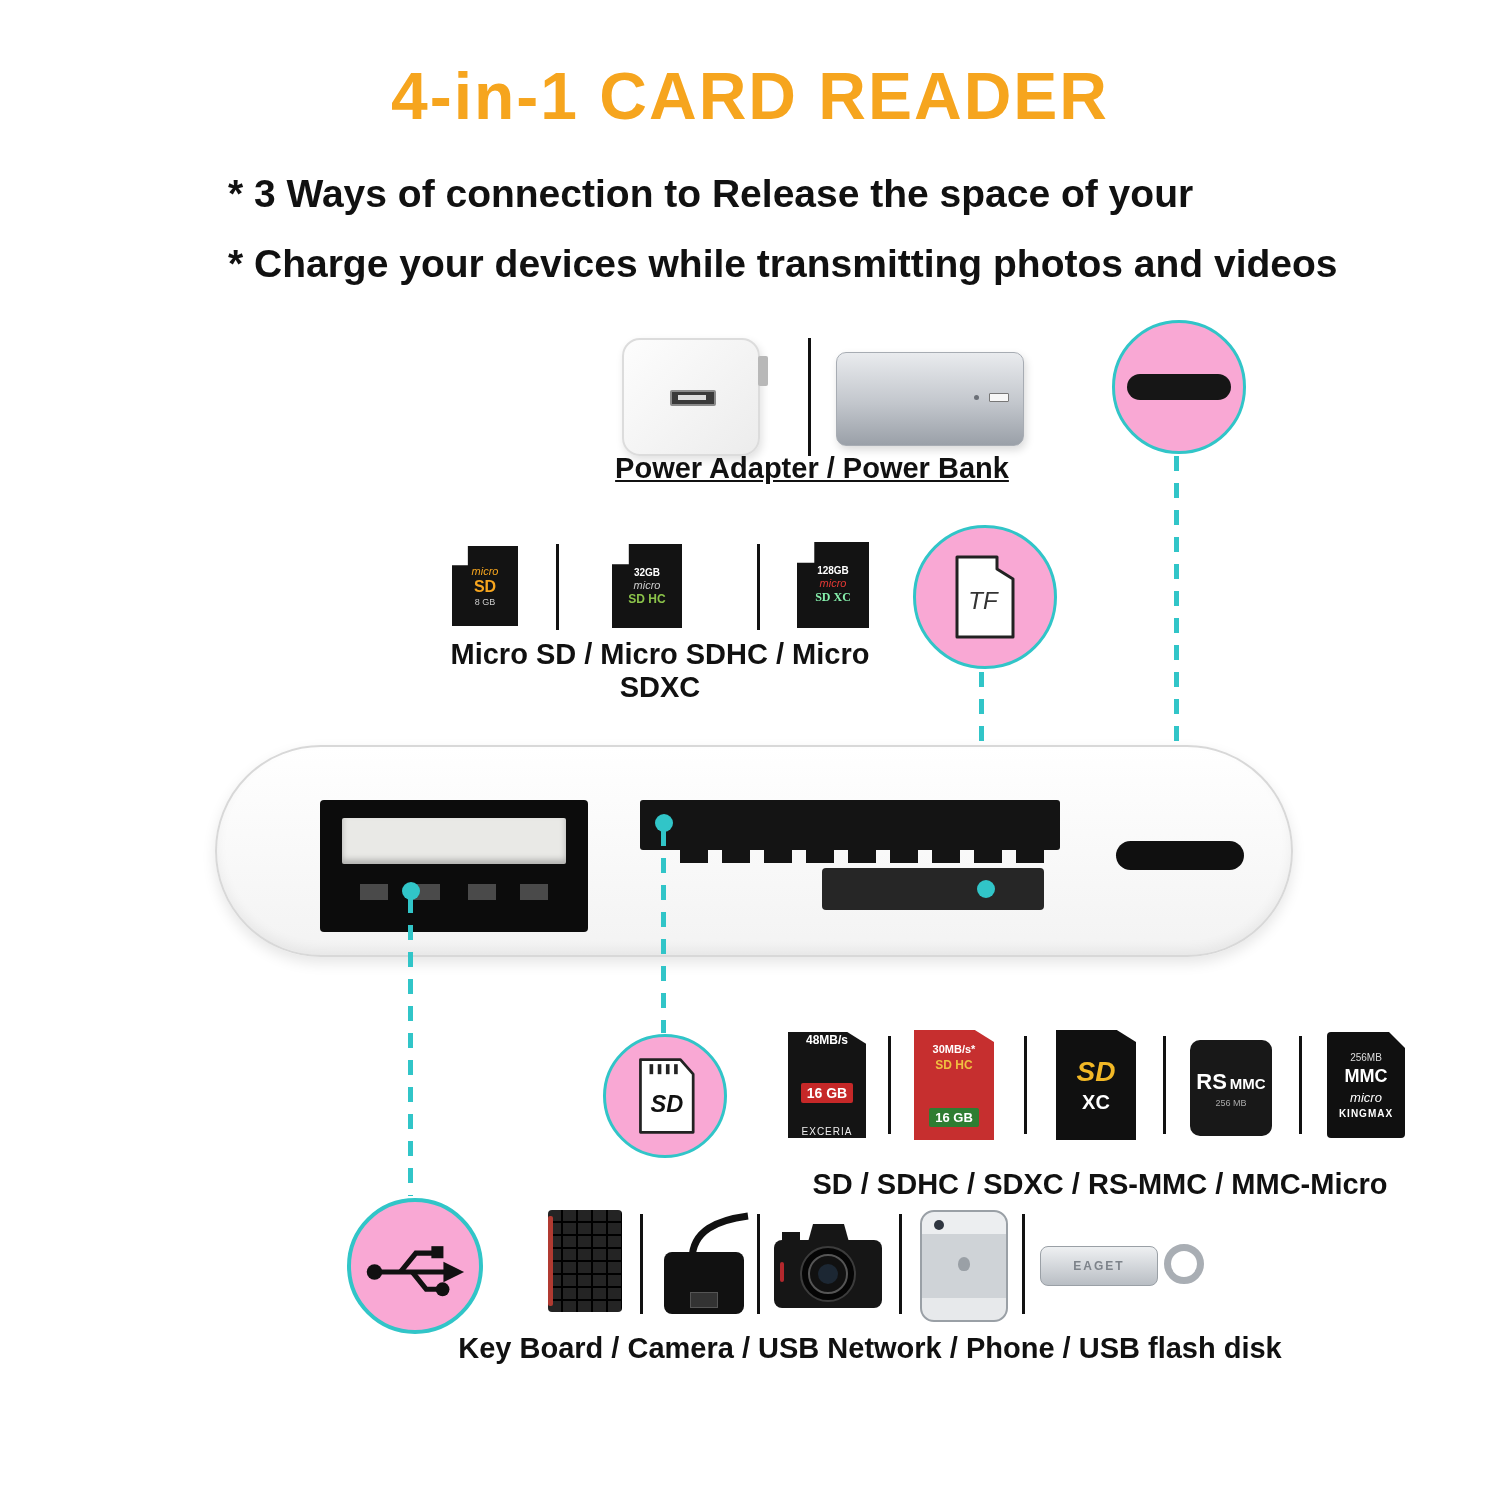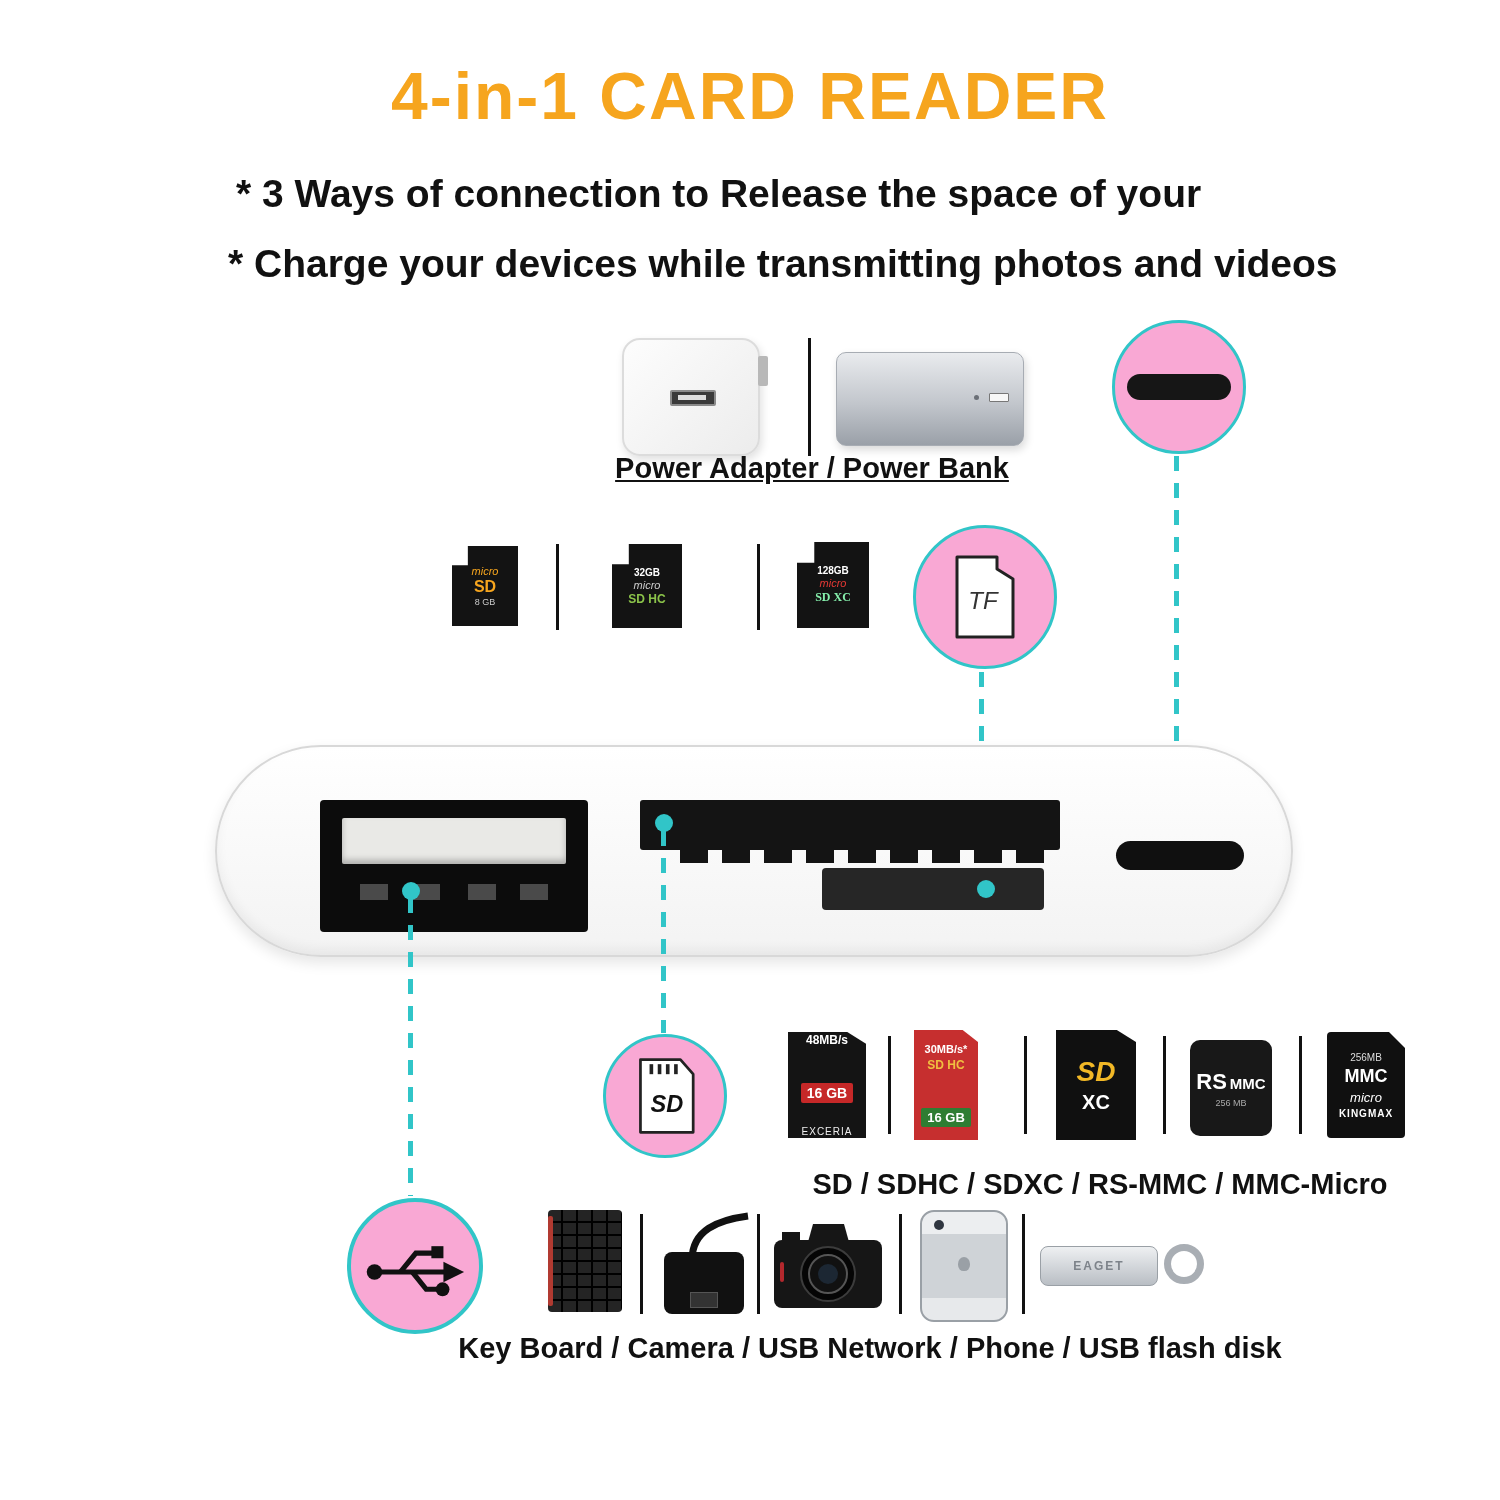--- a/index.html
+++ b/index.html
@@ -93,21 +93,21 @@
   .flash-brand { font-size:12px; font-weight:bold; color:#7d838a; letter-spacing:2px; }
   .flash-ring { position:absolute; left:1164px; top:1244px; width:40px; height:40px; border-radius:50%;
                 border:7px solid #a9aeb4; }
 </style>
 </head>
 <body>
 
 <div class="stage">
 
   <h1 class="title">4-in-1 CARD READER</h1>
-  <div class="bullet" style="top:172px;margin-left:8px;">* 3 Ways of connection to Release the space of your</div>
+  <div class="bullet" style="top:172px;">* 3 Ways of connection to Release the space of your</div>
   <div class="bullet" style="top:242px;">* Charge your devices while transmitting photos and videos</div>
 
   <div class="power-adapter">
     <div class="pa-usb">
         <div class="pa-usb-inner"></div>
       </div>
     <div class="pa-prong"></div>
   </div>
   <div class="vdiv" style="left:808px; top:338px; height:118px;"></div>
   <div class="power-bank">
@@ -131,20 +131,21 @@
     <span class="mc-t1" style="color:#ffffff;">32GB</span>
     <span class="mc-t2" style="color:#cccccc;">micro</span>
     <span class="mc-t3" style="color:#8BC34A;">SD HC</span>
   </div>
   <div class="vdiv" style="left:757px; top:544px; height:86px;"></div>
   <div class="mcard" style="left:797px; top:542px; width:72px; height:86px;">
     <span class="mc-t1" style="color:#ffffff;">128GB</span>
     <span class="mc-t2" style="color:#E53935;">micro</span>
     <span class="mc-t3" style="color:#86efac;font-family:Liberation Serif, serif;">SD XC</span>
   </div>
+  <div class="label" style="left:410px; top:638px; width:500px;">Micro SD / Micro SDHC / Micro SDXC</div>
 
   <div class="callout" style="left:913px; top:525px; width:144px; height:144px; border-width:3px;">
     <svg width="76" height="92" viewBox="0 0 76 92">
       <path d="M10 6 H50 V18 L66 28 V86 H10 Z" fill="#ffffff" stroke="#222" stroke-width="3" stroke-linejoin="round"></path>
       <text x="36" y="58" text-anchor="middle" font-size="24" font-style="italic" fill="#333" font-family="Liberation Sans, sans-serif">TF</text>
     </svg>
   </div>
   <div class="dash" style="left:979px; top:672px; height:208px;"></div>
 
   <div class="device"></div>
@@ -189,21 +190,21 @@
     </svg>
   </div>
 
   <div class="sdcard" style="left:788px; top:1032px; width:78px; height:106px; background:#141414;">
     <span style="color:#fff; font-size:12px; font-weight:bold;">48MB/s</span>
     <span class="cap-box" style="background:#c62828; font-size:14px;">16 GB</span>
     <span style="color:#eee; font-size:10px; letter-spacing:1px;margin-top:20px;">EXCERIA</span>
   </div>
   <div class="vdiv" style="left:888px; top:1036px; height:98px;"></div>
 
-  <div class="sdcard" style="left:914px; top:1030px; width:64px; height:110px; background:#c62f2f;">
+  <div class="sdcard" style="left:914px; top:1030px; width:80px; height:110px; background:#c62f2f;">
     <span style="color:#fff; font-size:11px; font-weight:bold;">30MB/s*</span>
     <span style="color:#f0c040; font-size:12px; font-weight:bold;">SD HC</span>
     <span class="cap-box" style="background:#2e7d32; font-size:13px;">16 GB</span>
   </div>
   <div class="vdiv" style="left:1024px; top:1036px; height:98px;"></div>
 
   <div class="sdcard" style="left:1056px; top:1030px; width:80px; height:110px; background:#101010;">
     <span style="color:#f2b826; font-size:28px; font-weight:bold; font-style:italic;">SD</span>
     <span style="color:#fff; font-size:20px; font-weight:bold;">XC</span>
   </div>

